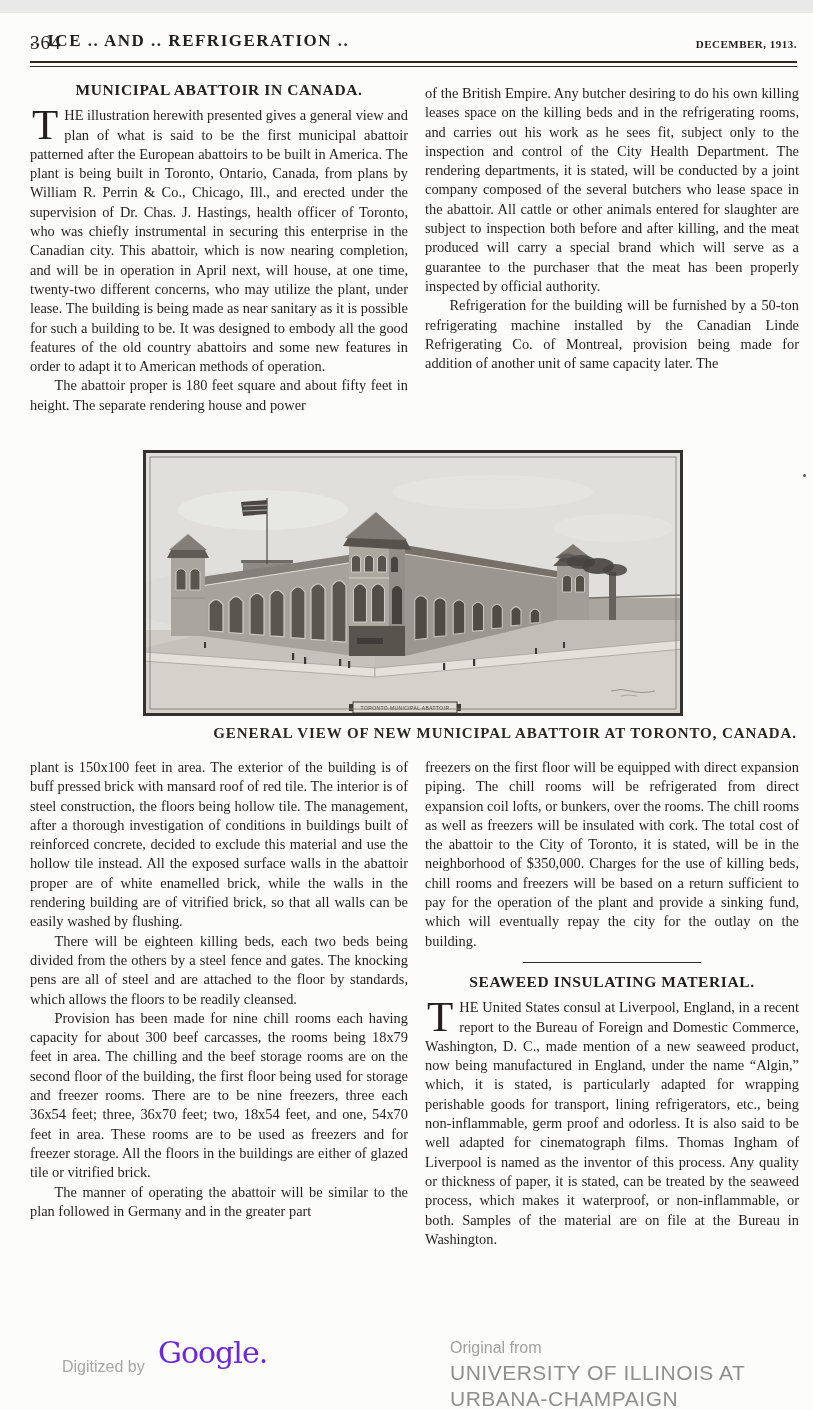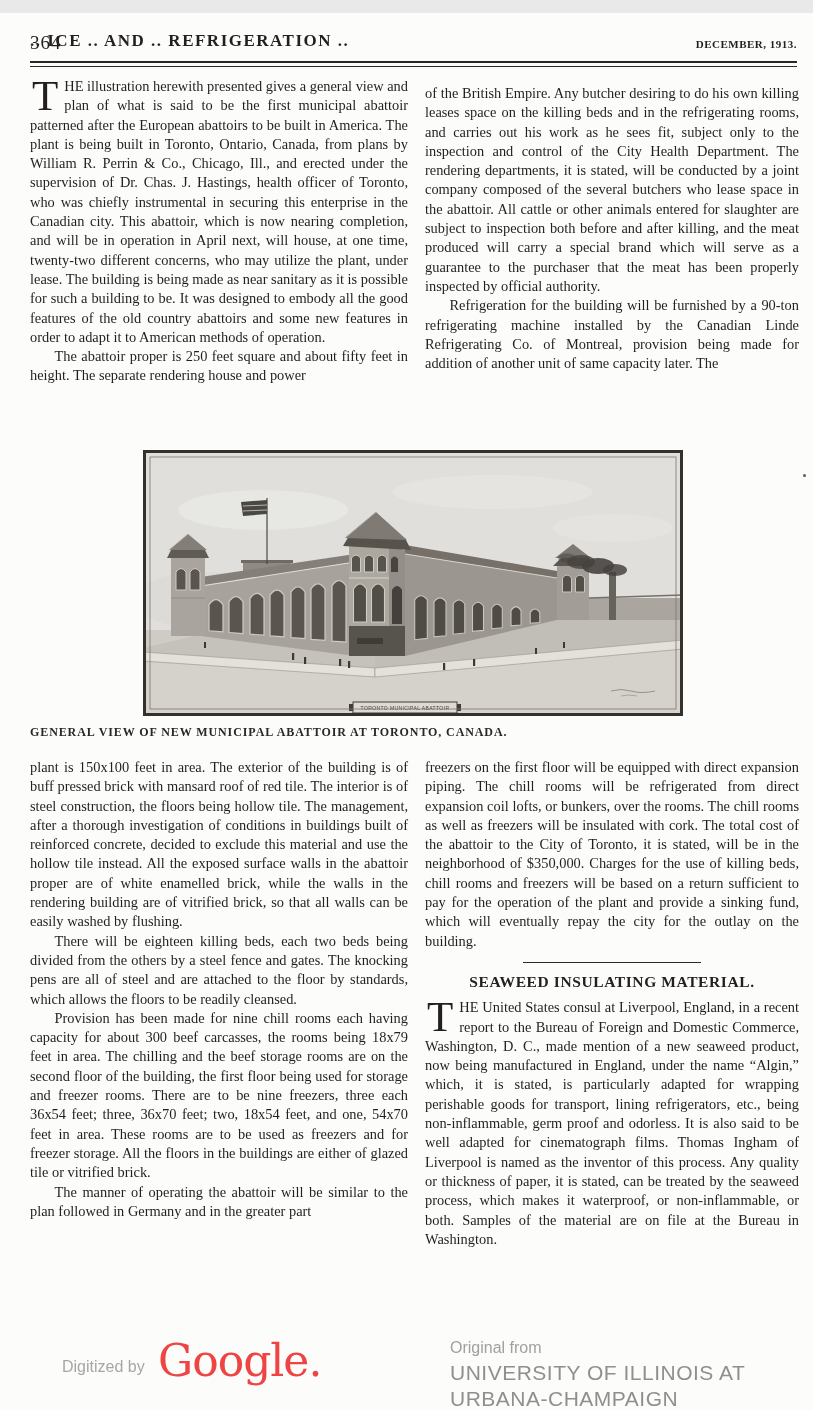--- a/index.html
+++ b/index.html
@@ -27,29 +27,29 @@
   .col2-top { padding-top:7px; }
   p { margin:0; text-align:justify; font-size:14.4px; line-height:19.3px; text-indent:1.7em; }
   p.cont, p.first { text-indent:0; }
   .article-title { text-align:center; font-weight:bold; font-size:15.5px;
                    letter-spacing:0.6px; margin:3px 0 7px; text-indent:0; }
   .dc { float:left; font-size:43px; line-height:34px; padding:2px 6px 0 2px; }
   .divider { width:178px; border-top:1.6px solid #2c2925; margin:11px auto 9px; }
   
   .figure { position:absolute; top:437px; left:143px; width:540px; }
   .figure svg { display:block; }
-  .fig-caption { position:absolute; top:712px; left:30px; right:16px; text-align:left;
-                 font-size:12px; letter-spacing:0.9px; color:#2b2824; font-weight:bold; }
+  .fig-caption { position:absolute; top:712px; left:30px; right:16px; text-align:right;
+                 font-size:15px; letter-spacing:0.9px; color:#2b2824; font-weight:bold; }
   .speck { position:absolute; top:461px; left:803px; width:3px; height:3px;
            background:#5a5a5a; border-radius:50%; }
   
   .footer { position:absolute; top:1320px; left:0; width:813px; height:90px;
             font-family:"Liberation Sans","DejaVu Sans",sans-serif; }
   .digitized { position:absolute; left:62px; top:25px; font-size:16px; color:#a6a6a6; }
-  .google { position:absolute; left:158px; top:2px; font-size:44px; color:#ef4444;
+  .google { position:absolute; left:158px; top:2px; font-size:30px; color:#6d28d9;
             font-family:"DejaVu Serif",serif; letter-spacing:-1px; }
   .google:after { content:""; }
   .original-block { position:absolute; left:450px; width:310px; top:6px;
                     text-align:left; color:#a0a0a0; }
   .original-from { font-size:16px; margin-bottom:3px; }
   .inst { font-size:21px; color:#8f8f8f; line-height:26px; letter-spacing:0.5px; }
 </style>
 </head>
 <body>
 
@@ -60,26 +60,27 @@
     <div class="journal">.. ICE .. AND .. REFRIGERATION ..</div>
     <div class="issue-date">DECEMBER, 1913.</div>
   </div>
   <div class="rules">
     <div class="r1"></div>
     <div class="r2"></div>
   </div>
 
   <div class="cols-top">
     <div class="col">
+      <p class="article-title">MUNICIPAL ABATTOIR IN CANADA.</p>
       <p class="first"><span class="dc">T</span><span>HE</span> <span>illustration herewith presented gives a general view and plan of what is said to be the first municipal abattoir patterned after the European abattoirs to be built in America. The plant is being built in Toronto, Ontario, Canada, from plans by William R. Perrin &amp; Co., Chicago, Ill., and erected under the supervision of Dr. Chas. J. Hastings, health officer of Toronto, who was chiefly instrumental in securing this enterprise in the Canadian city. This abattoir, which is now nearing completion, and will be in operation in April next, will house, at one time, twenty-two different concerns, who may utilize the plant, under lease. The building is being made as near sanitary as it is possible for such a building to be. It was designed to embody all the good features of the old country abattoirs and some new features in order to adapt it to American methods of operation.</span></p>
-      <p>The abattoir proper is 250 feet square and about fifty feet in height.  The separate rendering house and power</p>
+      <p>The abattoir proper is 180 feet square and about fifty feet in height.  The separate rendering house and power</p>
     </div>
     <div class="col col2-top">
       <p class="cont">of the British Empire.  Any butcher desiring to do his own killing leases space on the killing beds and in the refrigerating rooms, and carries out his work as he sees fit, subject only to the inspection and control of the City Health Department.  The rendering departments, it is stated, will be conducted by a joint company composed of the several butchers who lease space in the abattoir.  All cattle or other animals entered for slaughter are subject to inspection both before and after killing, and the meat produced will carry a special brand which will serve as a guarantee to the purchaser that the meat has been properly inspected by official authority.</p>
-      <p>Refrigeration for the building will be furnished by a 90-ton refrigerating machine installed by the Canadian Linde Refrigerating Co. of Montreal, provision being made for addition of another unit of same capacity later.  The</p>
+      <p>Refrigeration for the building will be furnished by a 50-ton refrigerating machine installed by the Canadian Linde Refrigerating Co. of Montreal, provision being made for addition of another unit of same capacity later.  The</p>
     </div>
   </div>
 
   <div class="figure">
     <svg viewBox="0 0 540 266" width="540" height="266" aria-hidden="true">
 
       <rect x="0" y="0" width="540" height="266" fill="#e0dfdc"></rect>
       <ellipse cx="120" cy="60" rx="85" ry="20" fill="#eae9e6" opacity="0.7"></ellipse>
       <ellipse cx="350" cy="42" rx="100" ry="17" fill="#e9e8e5" opacity="0.6"></ellipse>
       <ellipse cx="470" cy="78" rx="60" ry="14" fill="#e8e7e4" opacity="0.5"></ellipse>

